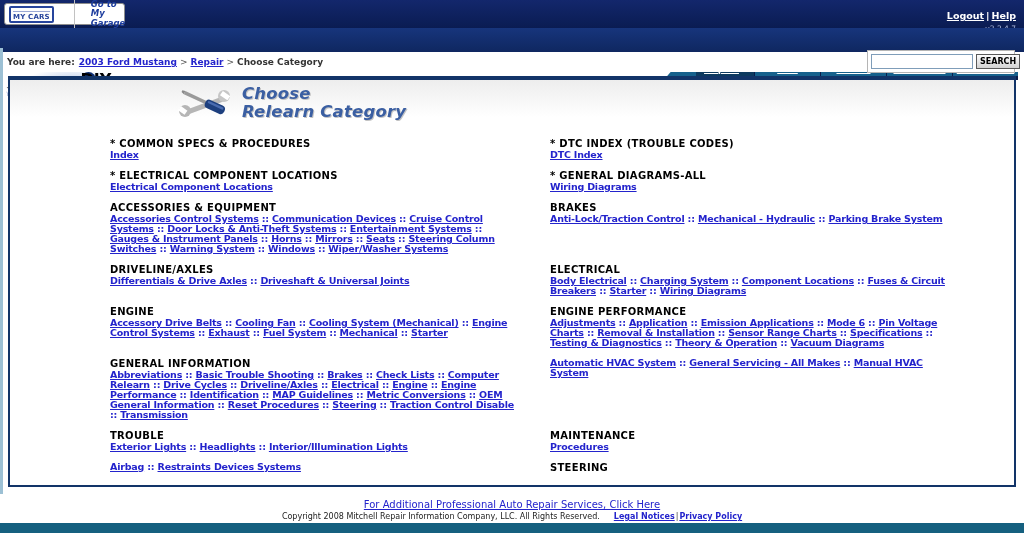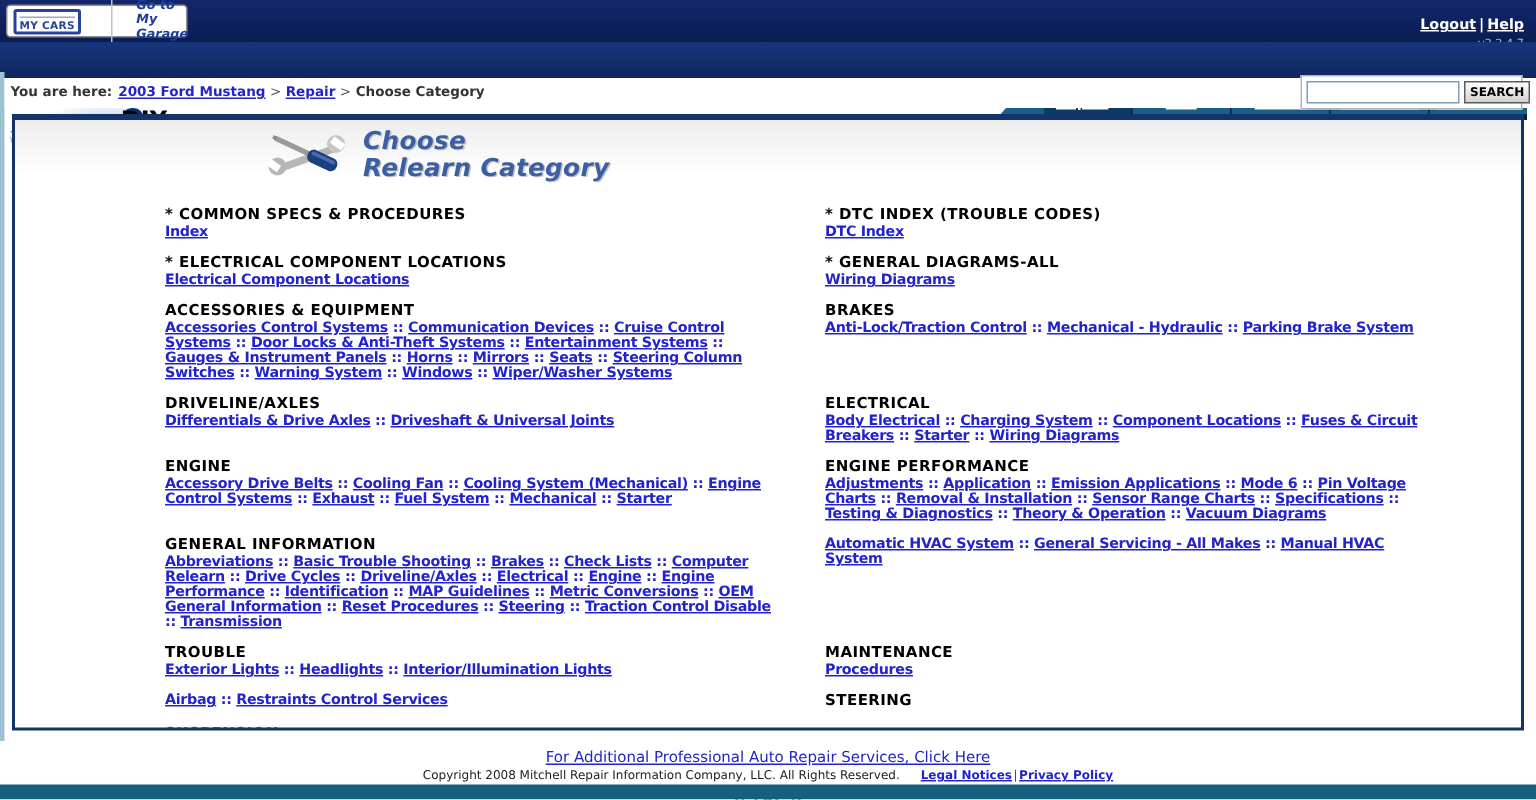--- a/index.html
+++ b/index.html
@@ -260,21 +260,21 @@
       </div>
       <div class="cat-cell">
         <div class="cat-heading">TROUBLE</div>
         <div class="cat-links"><a class="cat-link">Exterior Lights</a><span class="sep"> :: </span><a class="cat-link">Headlights</a><span class="sep"> :: </span><a class="cat-link">Interior/Illumination Lights</a></div>
       </div>
       <div class="cat-cell">
         <div class="cat-heading">MAINTENANCE</div>
         <div class="cat-links"><a class="cat-link">Procedures</a></div>
       </div>
       <div class="cat-cell">
-        <div class="cat-links"><a class="cat-link">Airbag</a><span class="sep"> :: </span><a class="cat-link">Restraints Control Services</a></div>
+        <div class="cat-links"><a class="cat-link">Airbag</a><span class="sep"> :: </span><a class="cat-link">Restraints Devices Systems</a></div>
       </div>
       <div class="cat-cell">
         <div class="cat-heading">STEERING</div>
       </div>
       <div class="cat-cell">
         <div class="cat-heading">SUSPENSION</div>
       </div>
     </div>
 </div>
 

